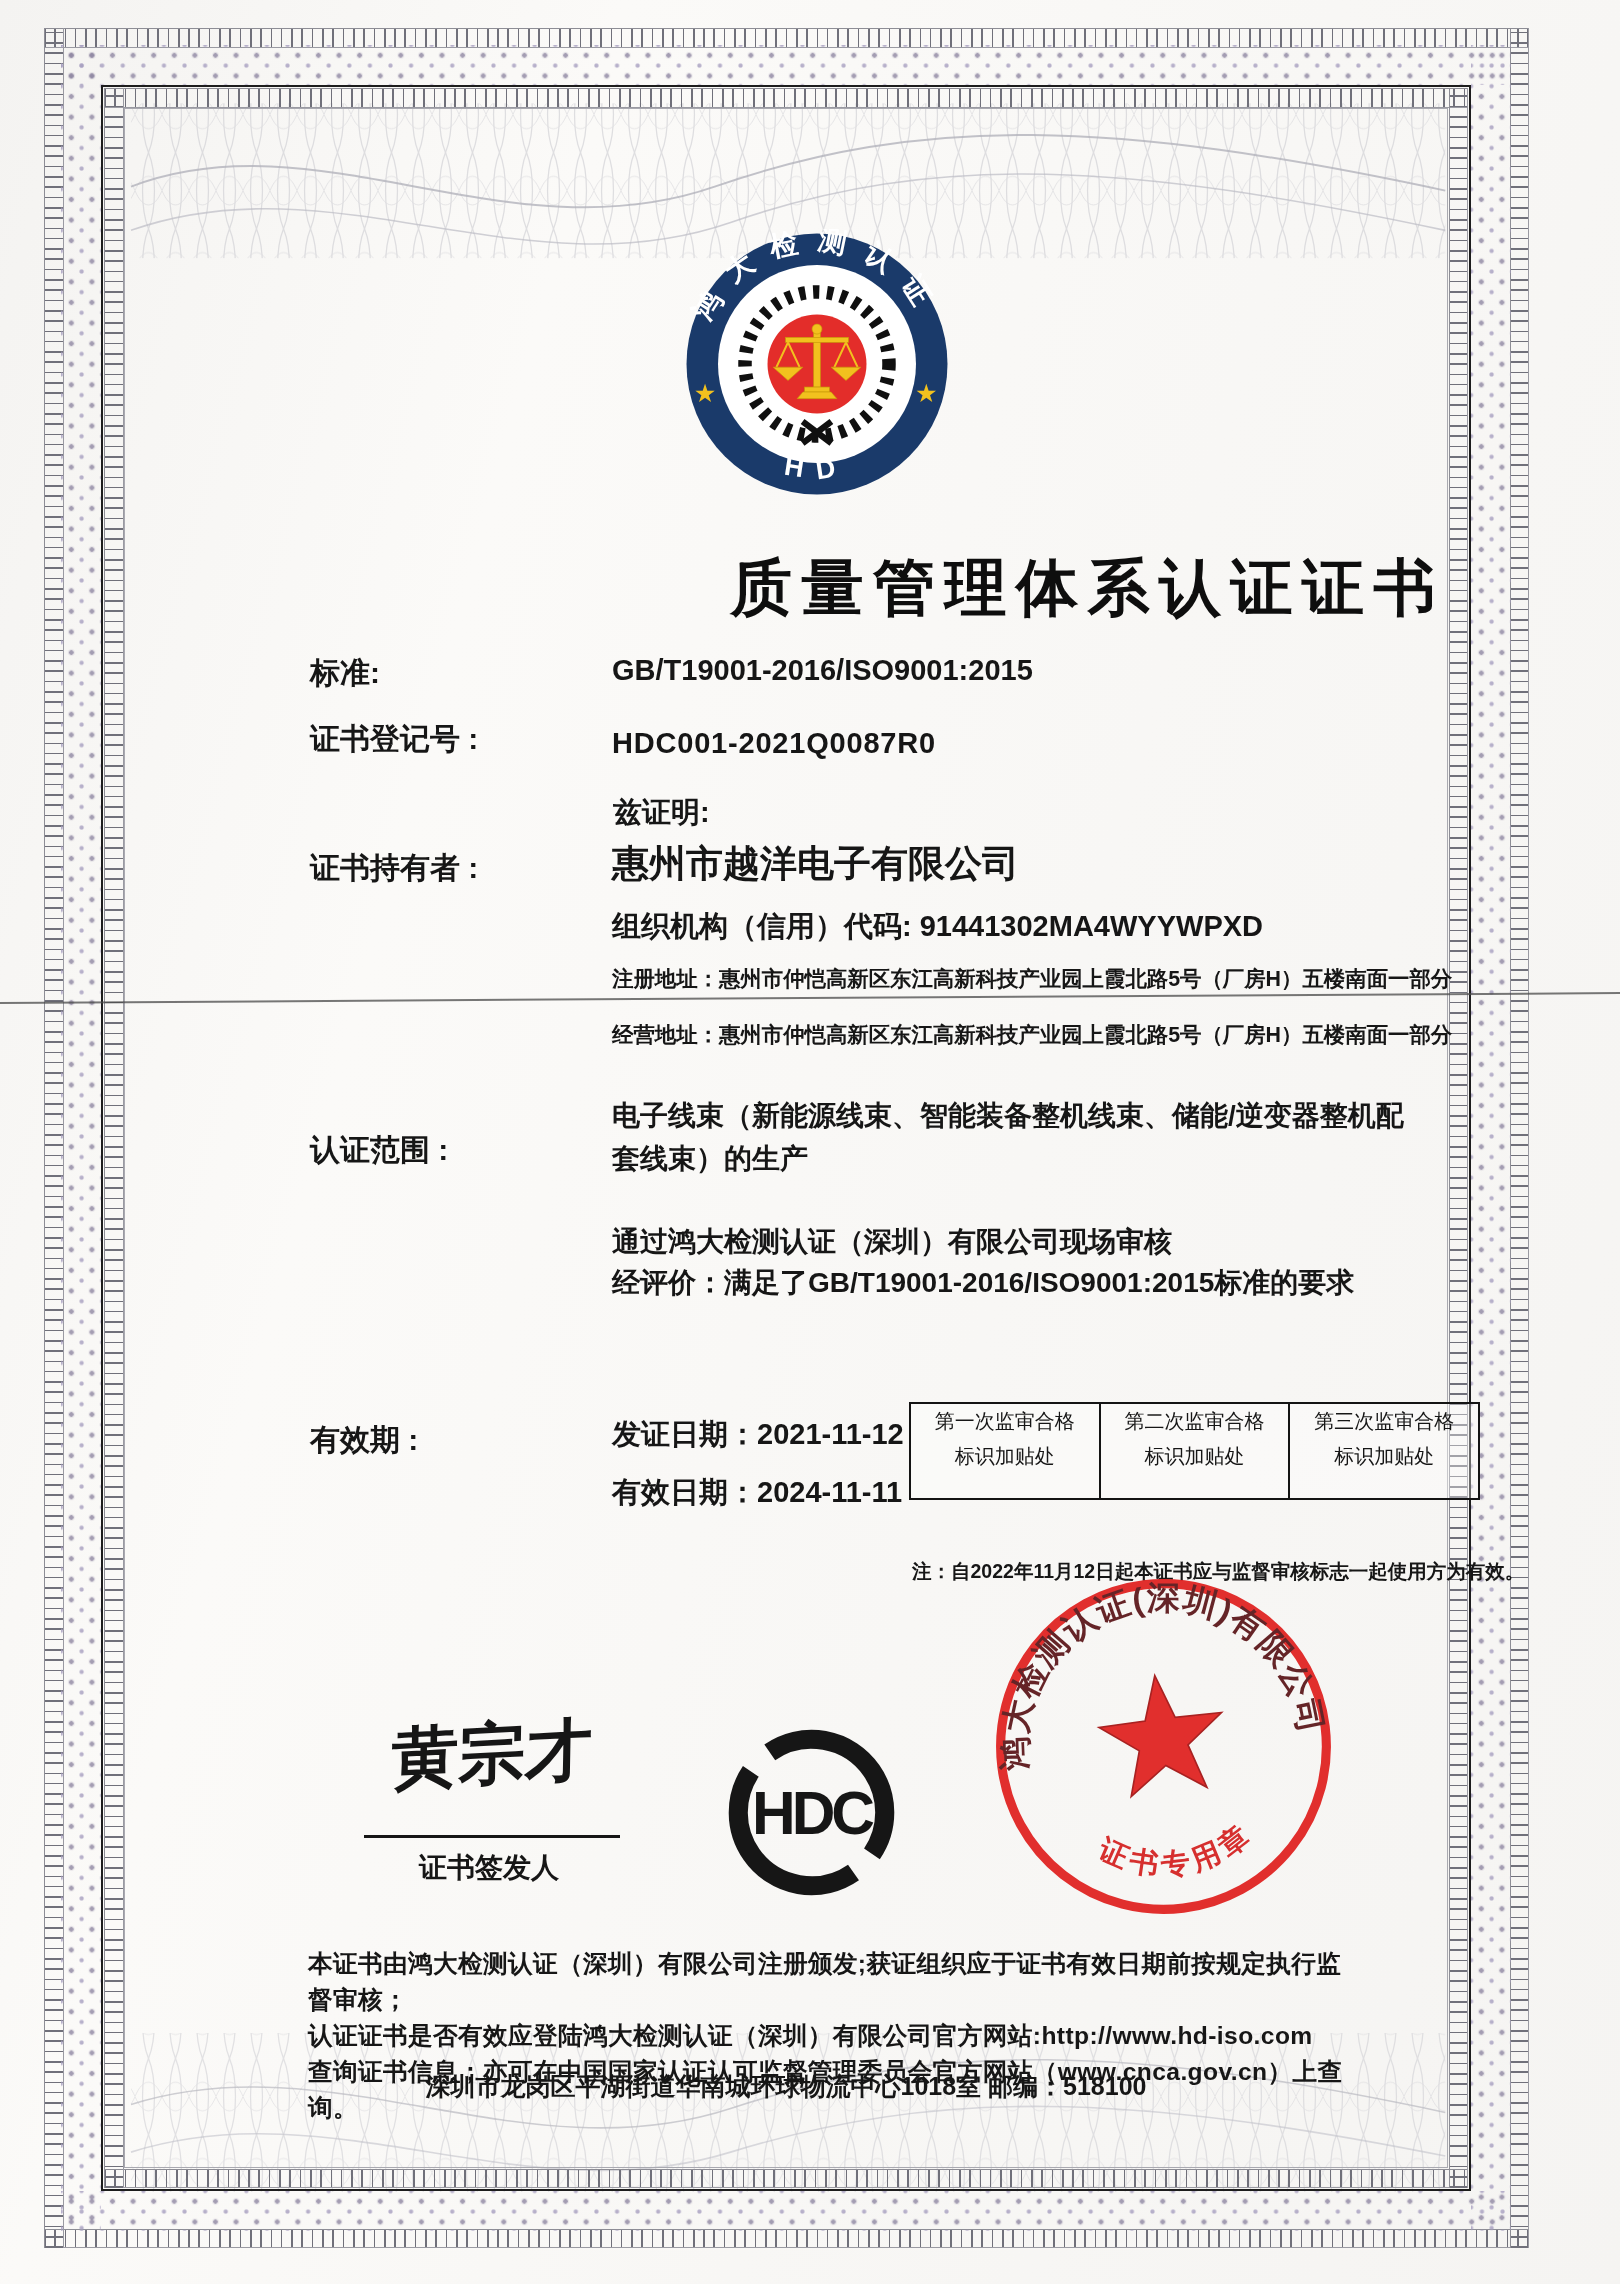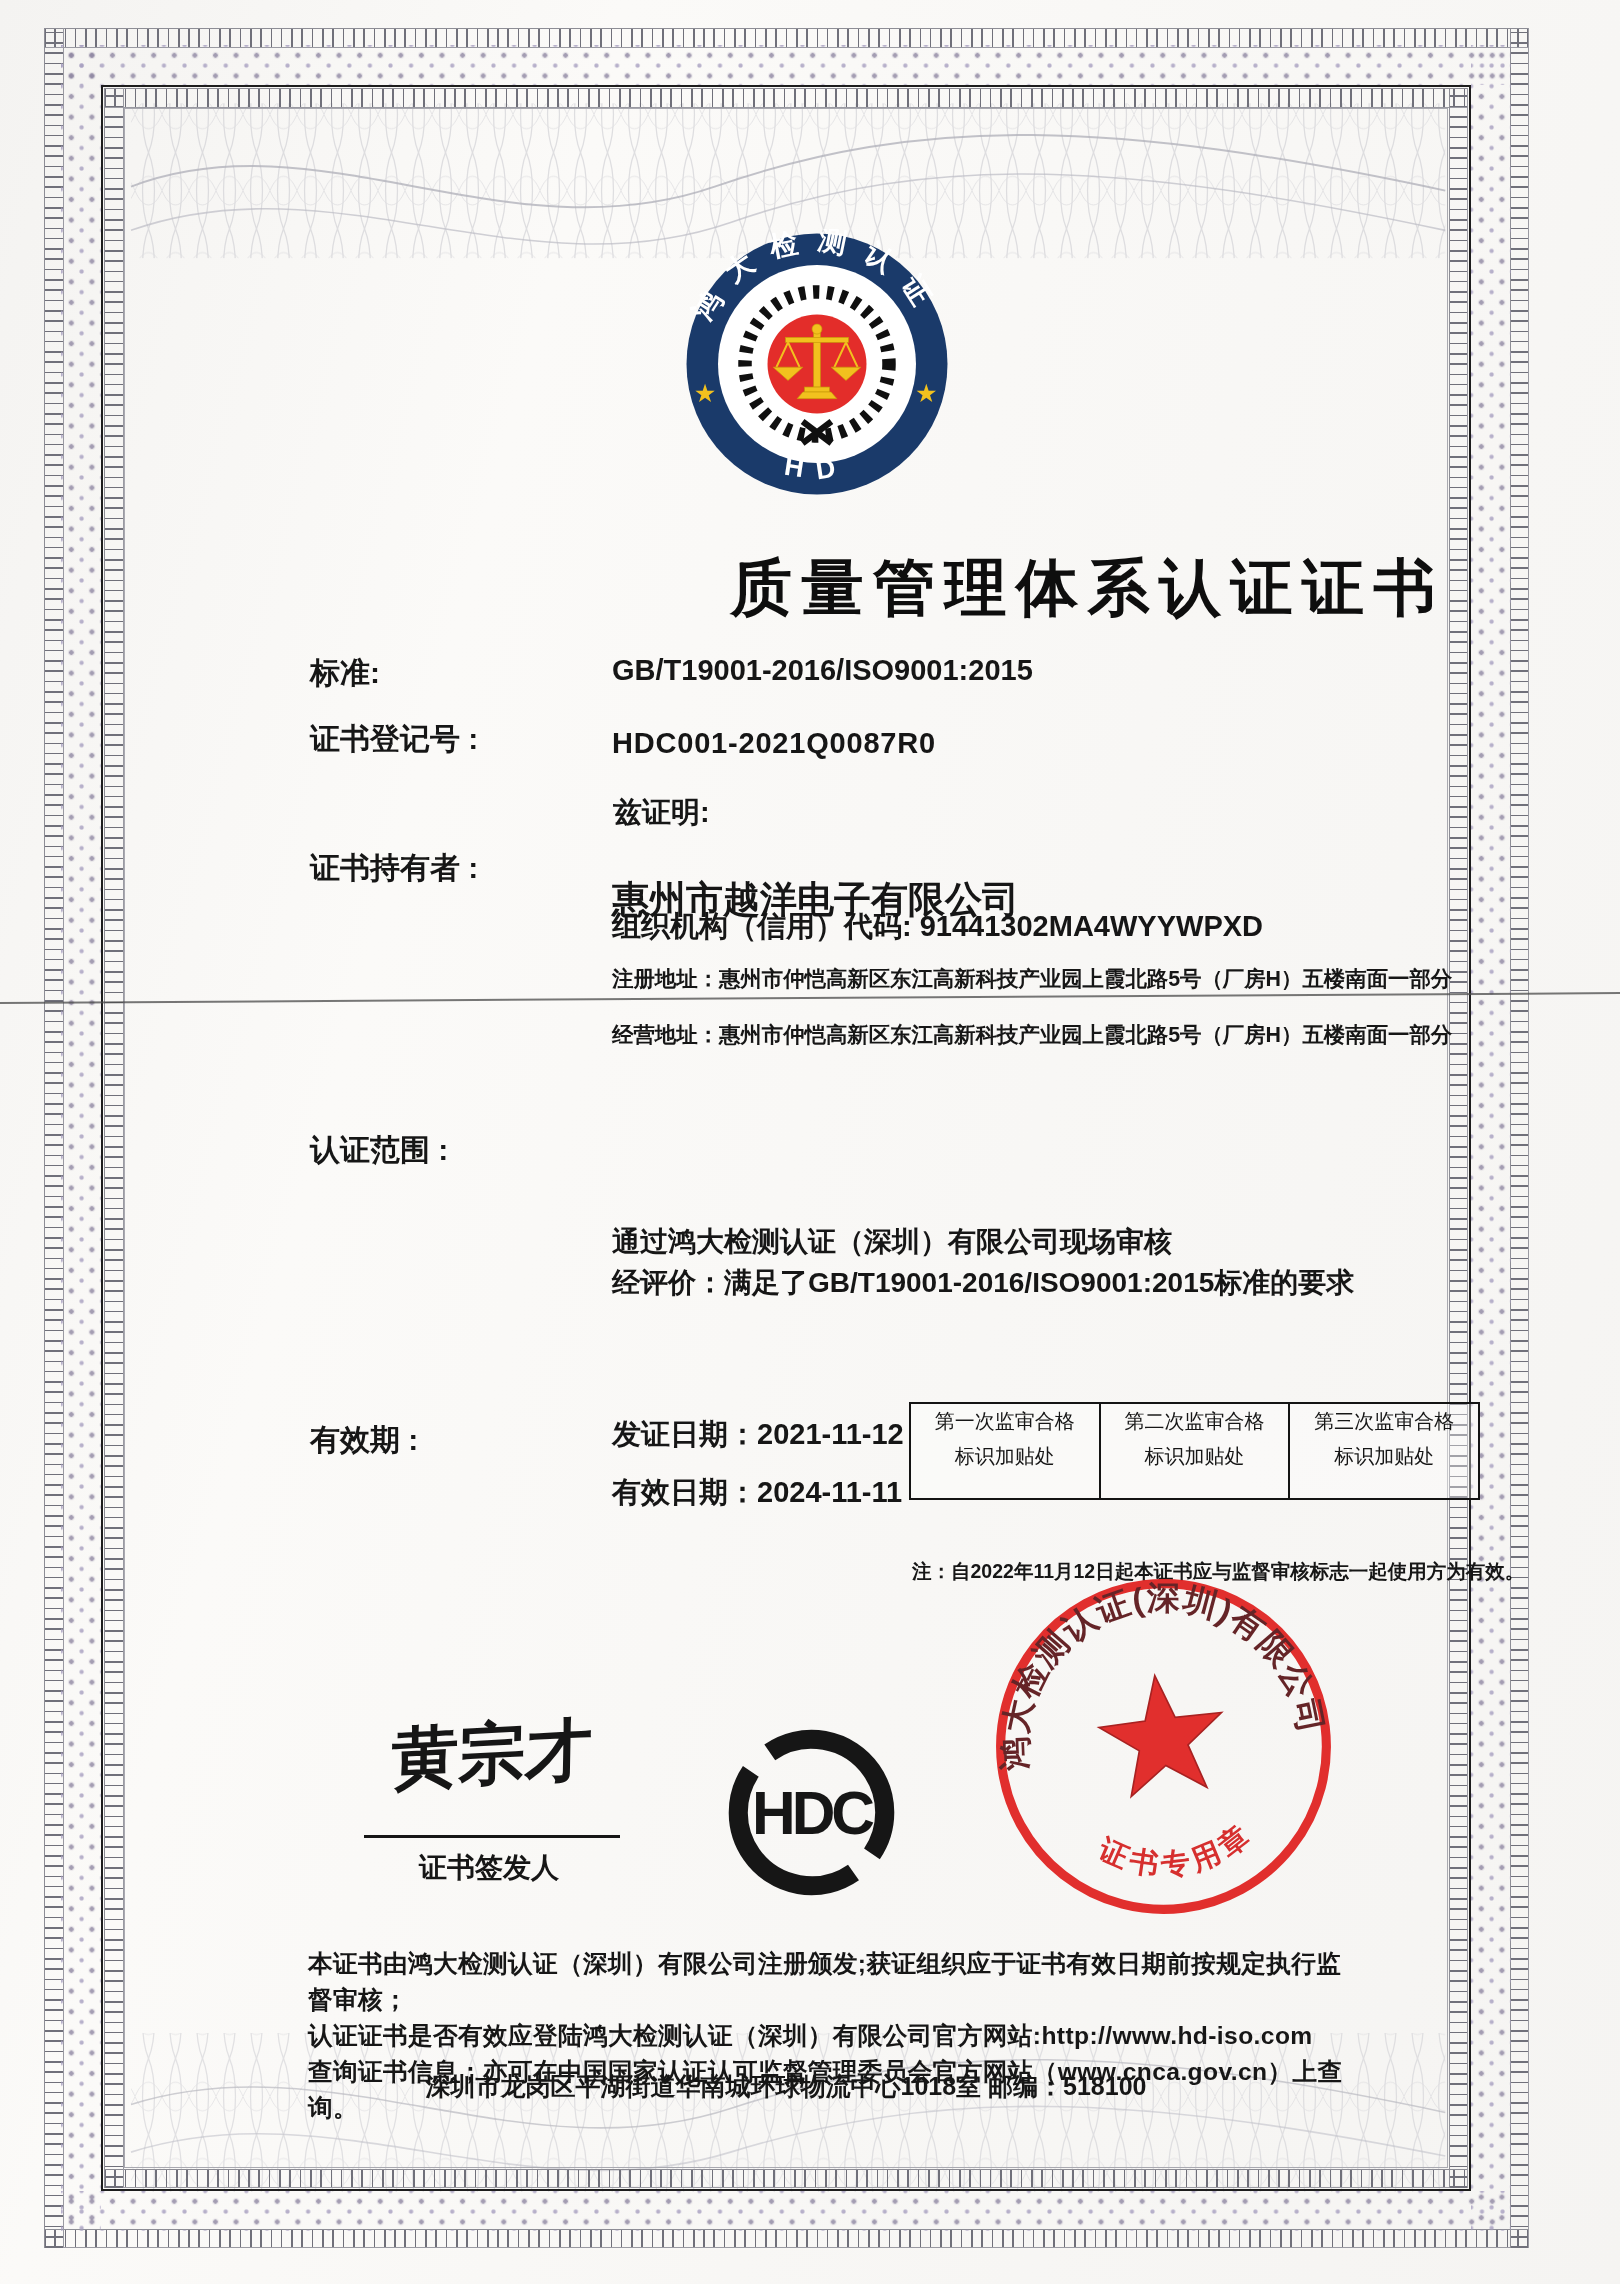--- a/index.html
+++ b/index.html
@@ -118,28 +118,29 @@
 
   <div class="abs lbl" style="left:310px;top:653px;">标准:</div>
   <div class="abs val" style="left:612px;top:654px;">GB/T19001-2016/ISO9001:2015</div>
 
   <div class="abs lbl" style="left:310px;top:719px;">证书登记号 :</div>
   <div class="abs val" style="left:612px;top:727px;letter-spacing:0.8px;">HDC001-2021Q0087R0</div>
 
   <div class="abs val" style="left:613px;top:793px;">兹证明:</div>
 
   <div class="abs lbl" style="left:310px;top:848px;">证书持有者 :</div>
-  <div class="abs" style="left:612px;top:839px;font-size:37px;font-weight:800;margin-top:36px;">惠州市越洋电子有限公司</div>
+  <div class="abs" style="left:612px;top:839px;font-size:37px;font-weight:800;">惠州市越洋电子有限公司</div>
 
   <div class="abs" style="left:612px;top:907px;font-size:29px;font-weight:700;">组织机构（信用）代码: 91441302MA4WYYWPXD</div>
 
   <div class="abs small" style="left:612px;top:964px;">注册地址：惠州市仲恺高新区东江高新科技产业园上霞北路5号（厂房H）五楼南面一部分</div>
   <div class="abs small" style="left:612px;top:1020px;">经营地址：惠州市仲恺高新区东江高新科技产业园上霞北路5号（厂房H）五楼南面一部分</div>
 
   <div class="abs lbl" style="left:310px;top:1102px;margin-top:28px;">认证范围 :</div>
+  <div class="abs" style="left:612px;top:1094px;width:810px;font-size:28px;font-weight:800;line-height:1.55;">电子线束（新能源线束、智能装备整机线束、储能/逆变器整机配套线束）的生产</div>
 
   <div class="abs" style="left:612px;top:1223px;font-size:28px;font-weight:700;">通过鸿大检测认证（深圳）有限公司现场审核</div>
   <div class="abs" style="left:612px;top:1264px;font-size:28px;font-weight:800;">经评价：满足了GB/T19001-2016/ISO9001:2015标准的要求</div>
 
   <div class="abs lbl" style="left:310px;top:1420px;">有效期 :</div>
   <div class="abs" style="left:612px;top:1415px;font-size:29px;font-weight:800;">发证日期：2021-11-12</div>
   <div class="abs" style="left:612px;top:1473px;font-size:29px;font-weight:800;">有效日期：2024-11-11</div>
 
   <div class="abs boxes">
     <div class="box">

